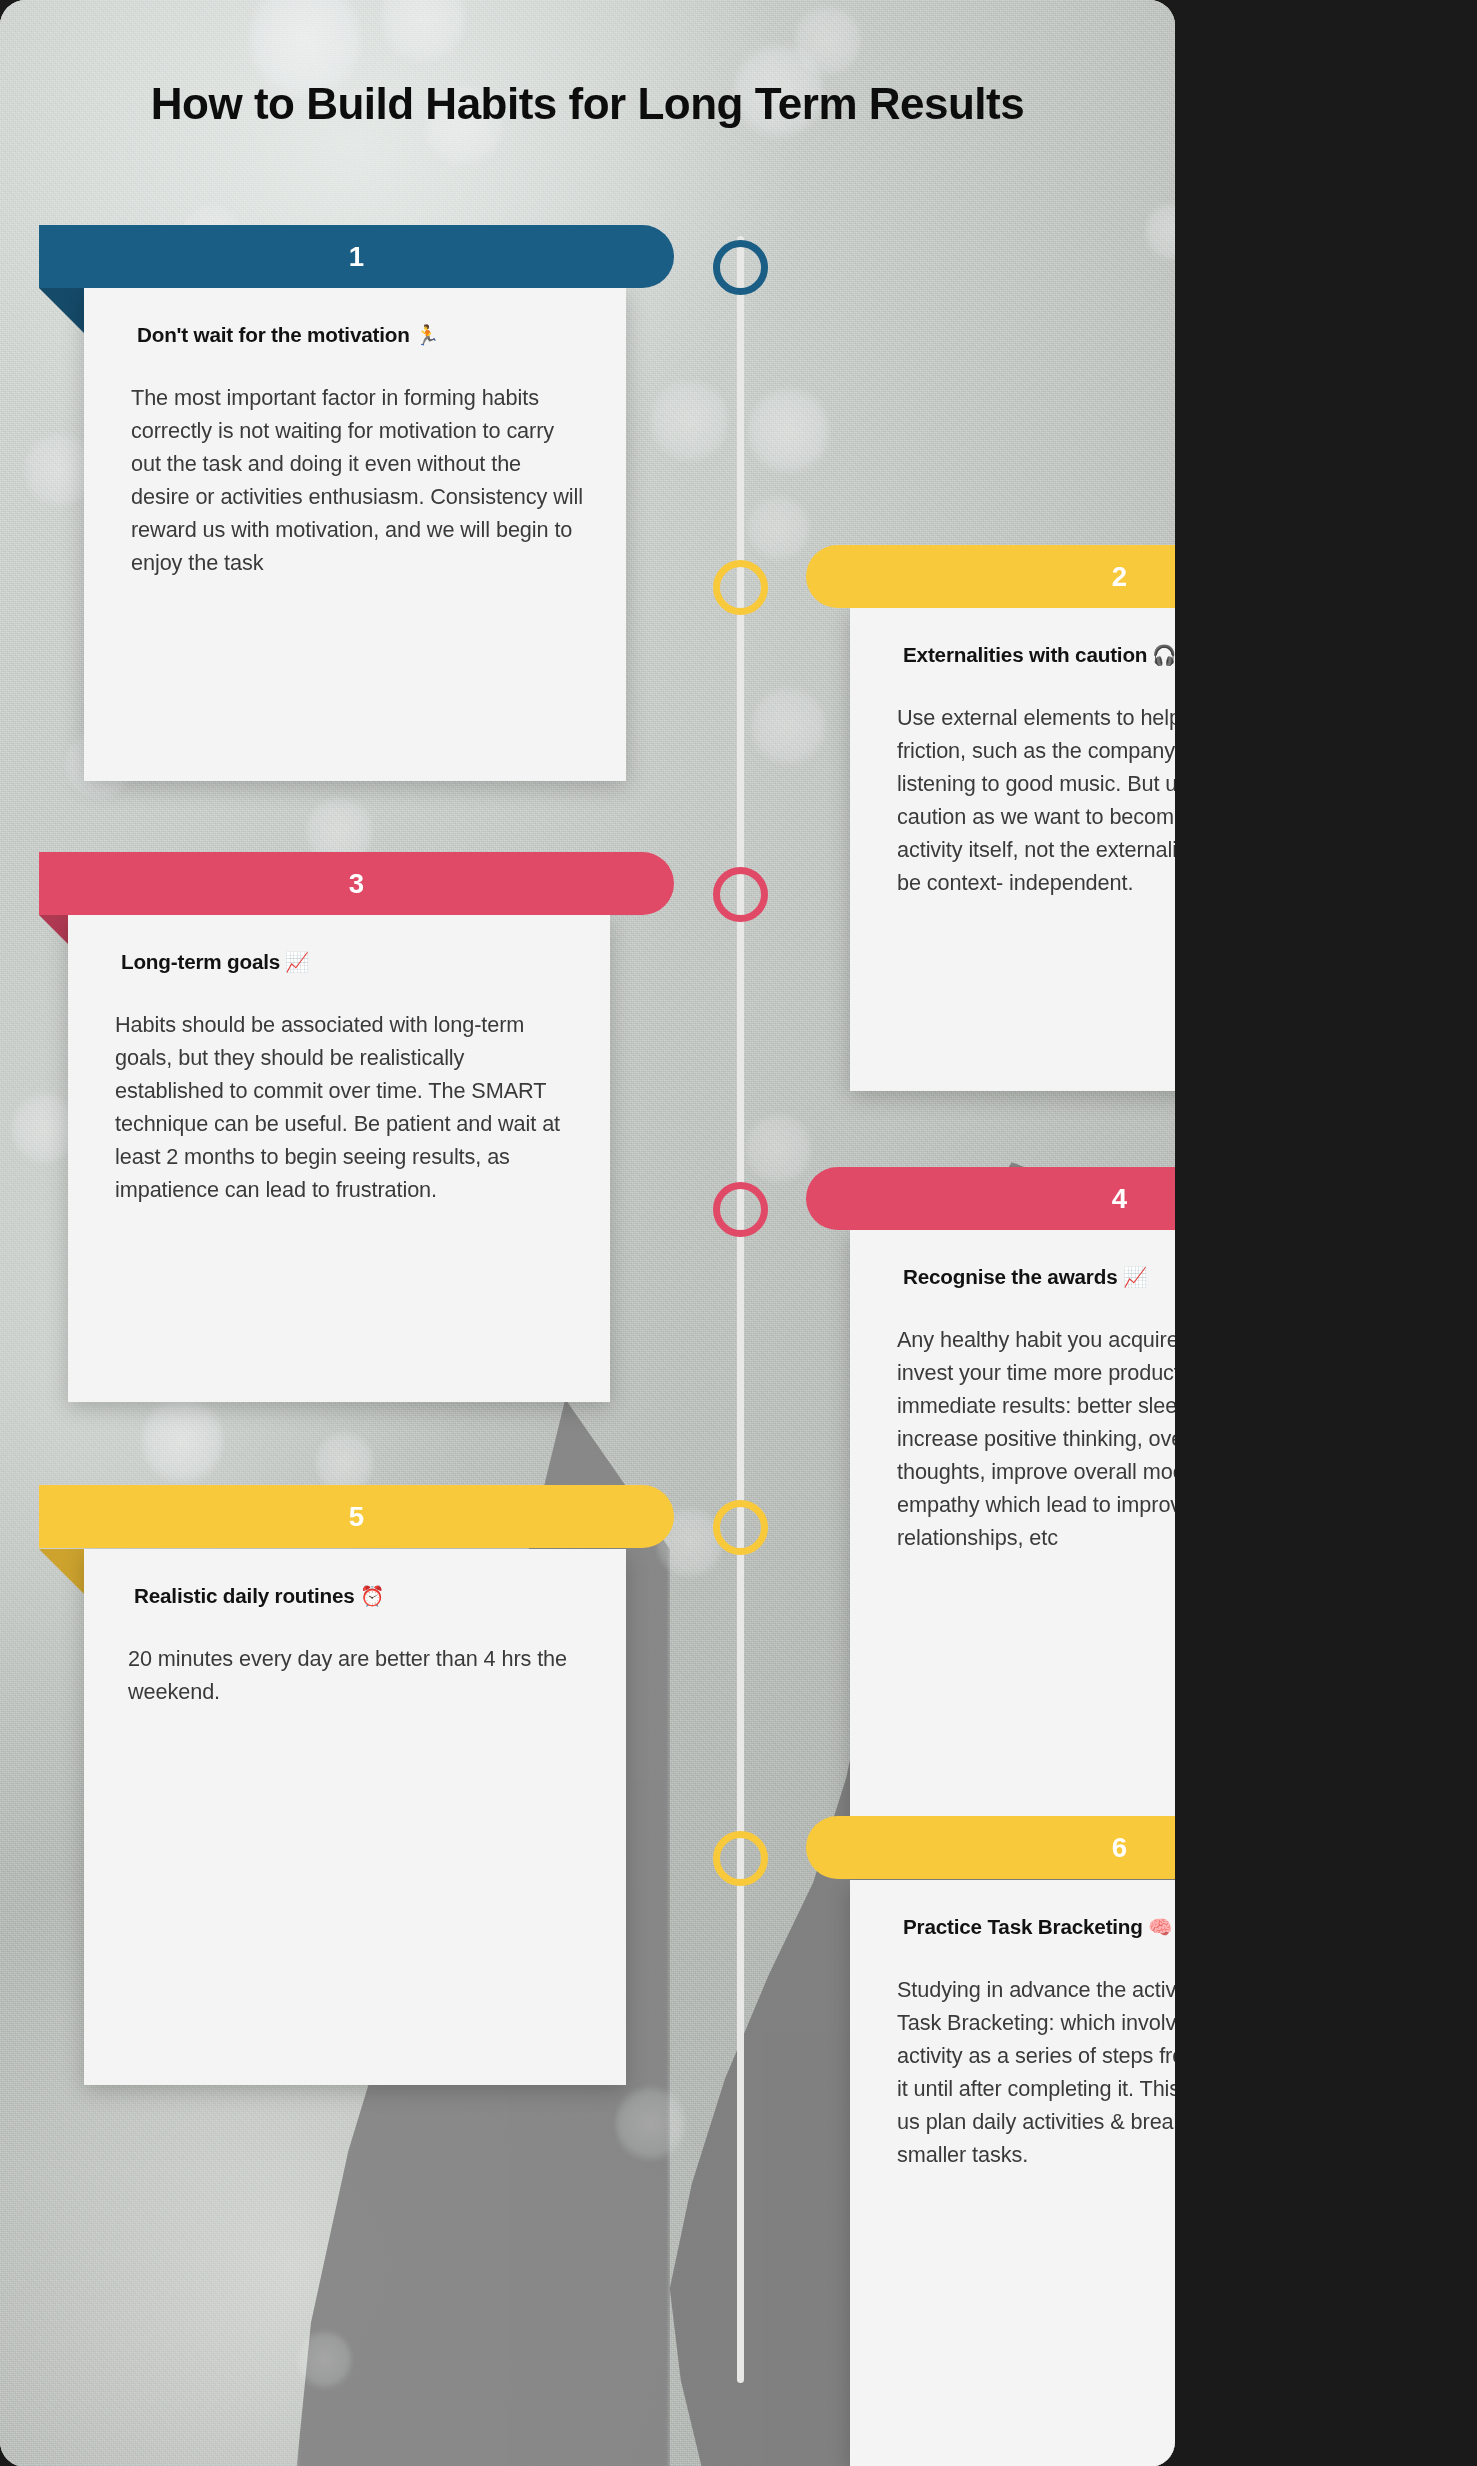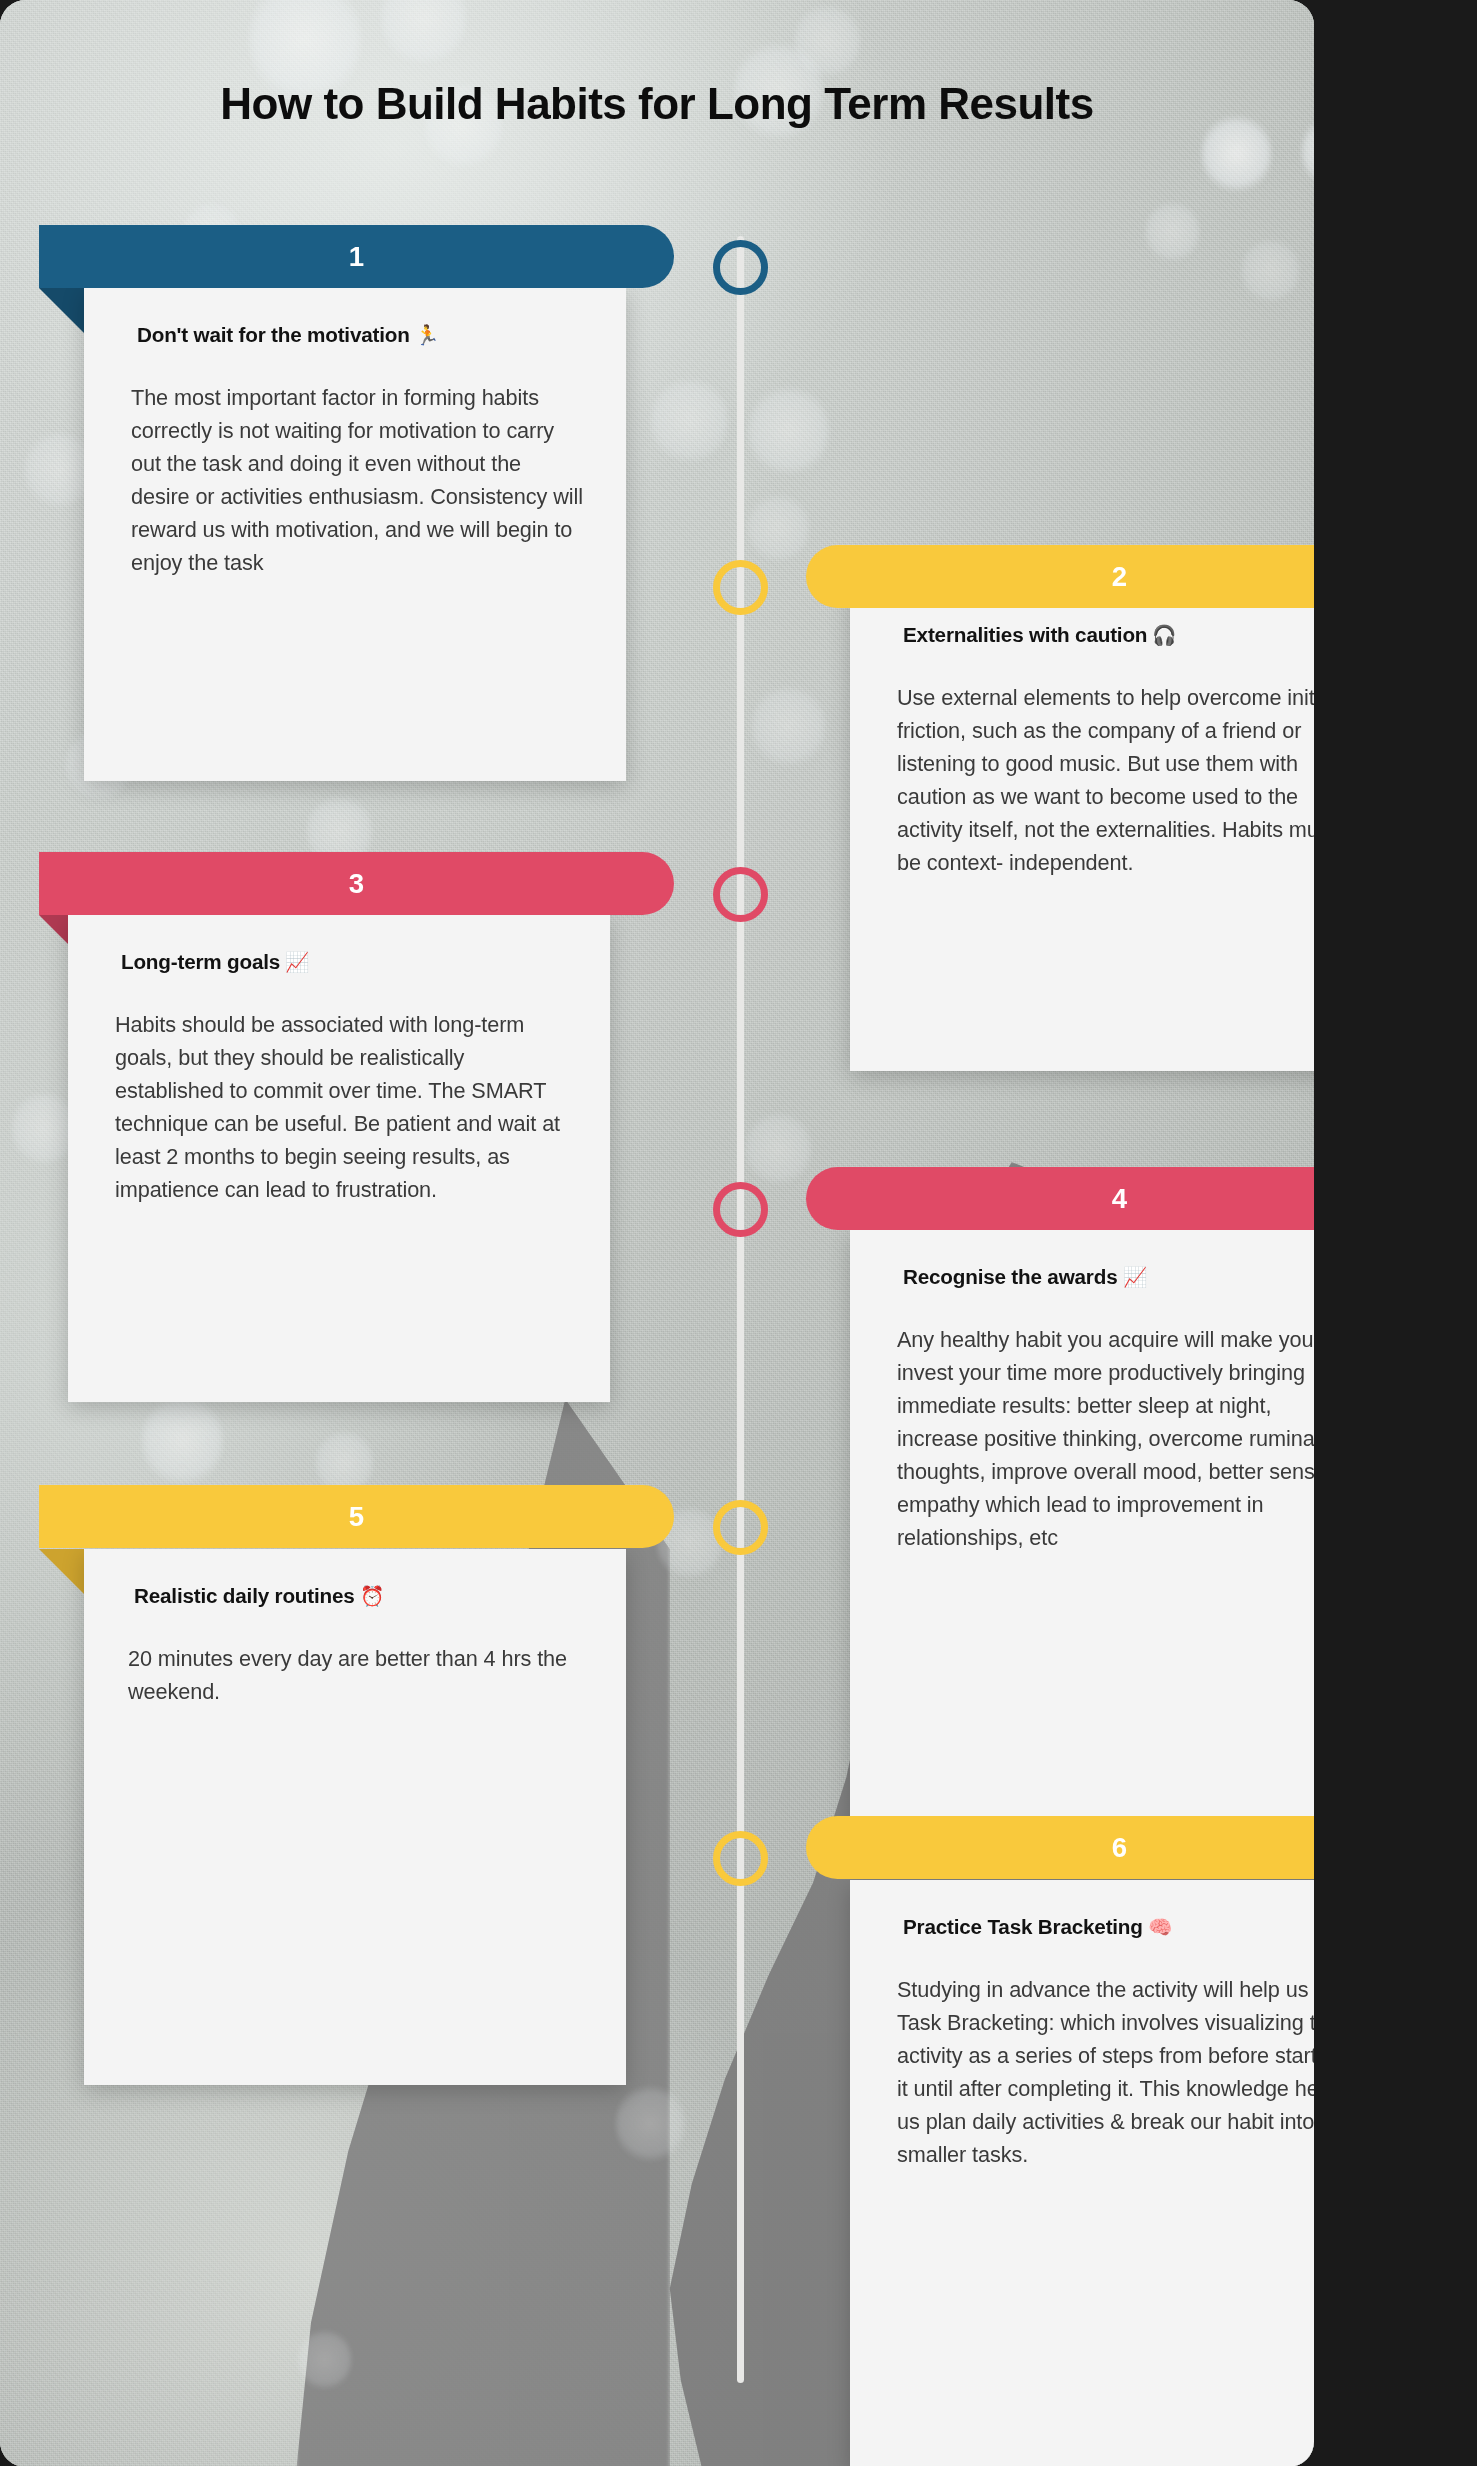--- a/index.html
+++ b/index.html
@@ -6,21 +6,21 @@
 
   html, body {
     width: 1478px; height: 2467px;
     background: #1a1a1a;
     font-family: "Liberation Sans", sans-serif;
     overflow: hidden;
   }
 
   #poster {
     position: relative;
-    width: 1314px; height: 2467px;
+    width: 1175px; height: 2467px;
     border-radius: 25.6px;
     overflow: hidden;
     background: #b9bdb9;
   }
 
   
   .bg-base {
     position: absolute; inset: 0;
     background:
       radial-gradient(circle at 18% 12%, #d6dbd8 0%, #c3c8c4 38%, #b4b9b5 70%),
@@ -190,21 +190,21 @@
             <p>The most important factor in forming habits correctly is not waiting for motivation to carry out the task and doing it even without the desire or activities enthusiasm. Consistency will reward us with motivation, and we will begin to enjoy the task</p>
           </div>
         </div>
         <div class="banner" style="position: absolute; left: 39px; top: 225px; width: 635px; background: rgb(27, 94, 133); border-radius: 0px 37px 37px 0px;">
           <span>1</span>
         </div>
         <div class="tl-dot" style="left: 713px; top: 240px; border-color: rgb(27, 94, 133);"></div>
       </div>
       <div class="step right" style="left: 0px; top: 0px; width: 1478px; height: 0px;">
         <div class="fold" style="position: absolute; top: 608px; background: rgb(205, 163, 46); left: 1388px; clip-path: polygon(0px 0px, 100% 0px, 0px 100%);"></div>
-        <div class="card" style="position: absolute; left: 850px; top: 588px; width: 544px; min-height: 483px;">
+        <div class="card" style="position: absolute; left: 850px; top: 608px; width: 544px; min-height: 483px;">
           <div class="card-title"><span>Externalities with caution </span><span class="emoji">🎧</span></div>
           <div class="card-body">
             <p>Use external elements to help overcome initial friction, such as the company of a friend or listening to good music. But use them with caution as we want to become used to the activity itself, not the externalities. Habits must be context- independent.</p>
           </div>
         </div>
         <div class="banner" style="position: absolute; left: 806px; top: 545px; width: 627px; background: rgb(249, 201, 60); border-radius: 37px 0px 0px 37px;">
           <span>2</span>
         </div>
         <div class="tl-dot" style="left: 713px; top: 560px; border-color: rgb(249, 201, 60);"></div>
       </div>

